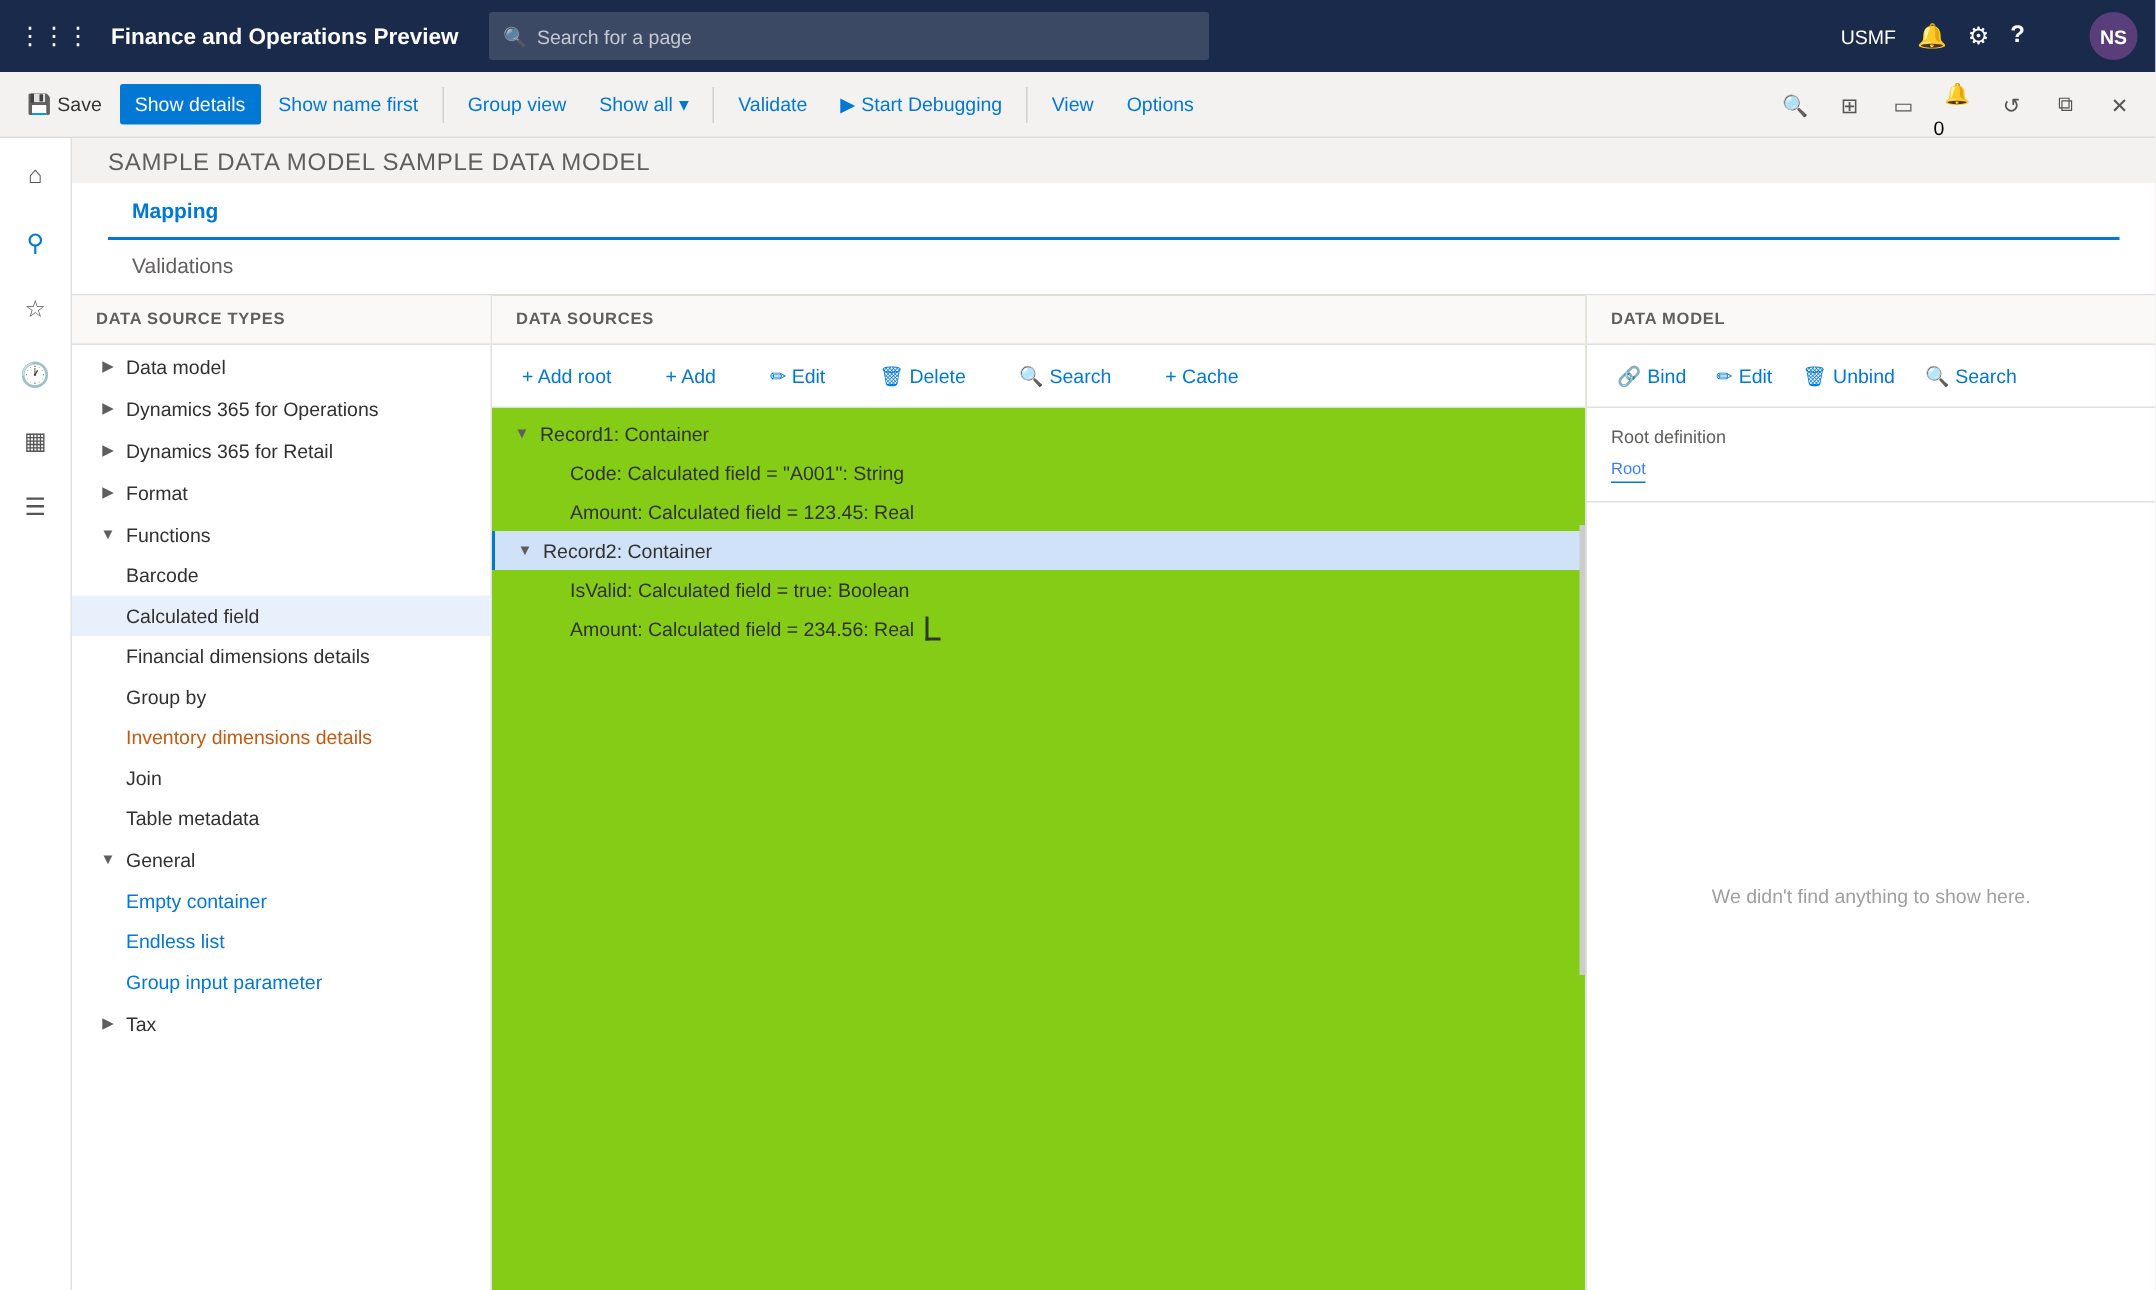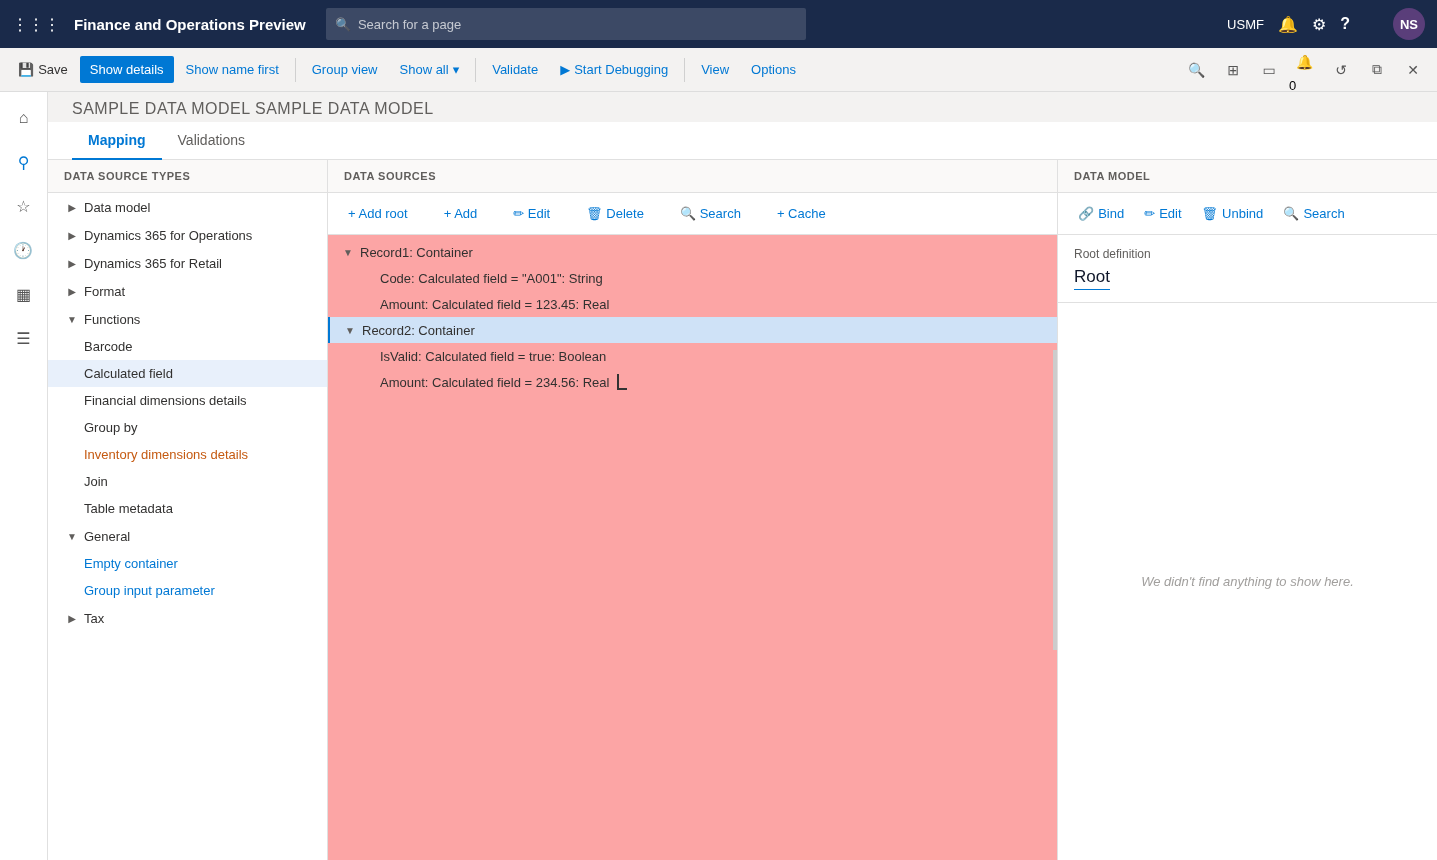--- a/index.html
+++ b/index.html
@@ -67,21 +67,21 @@
     .content-area { flex: 1; display: flex; flex-direction: column; overflow: hidden; }
 
     
     .breadcrumb {
       padding: 8px 24px 4px; font-size: 16px; color: #605e5c; text-transform: uppercase;
       letter-spacing: 0.5px;
     }
     .page-title { padding: 2px 24px 8px; font-size: 22px; font-weight: 300; color: #323130; }
 
     
-    .tabs { display: flex; padding: 0 24px; border-bottom: 1px solid #e0e0e0; background: #fff; }
+    .tabs { display: flex; padding: 0 24px; border-bottom: 1px solid #e0e0e0; background: #fff; flex-direction: column; }
     .tab {
       padding: 10px 16px; cursor: pointer; font-size: 14px; color: #605e5c;
       border-bottom: 2px solid transparent; margin-bottom: -1px;
     }
     .tab.active { color: #0078d4; border-bottom-color: #0078d4; font-weight: 600; }
 
     
     .split-pane { display: flex; flex: 1; overflow: hidden; }
 
     
@@ -100,21 +100,21 @@
     }
     .tree-item.selected { background: #e8f0fb; }
     .tree-item .expand-icon { width: 16px; height: 16px; display: flex; align-items: center; justify-content: center; margin-right: 4px; font-size: 10px; color: #605e5c; }
     .tree-item .item-label { flex: 1; }
     .tree-item.indent-1 { padding-left: 36px; }
     .tree-item .orange { color: #c55a11; }
     .tree-item .blue { color: #0078d4; }
 
     
     .middle-panel {
-      flex: 1; background: #fca5a5; overflow-y: auto; display: flex; flex-direction: column;
+      flex: 1; background: #84cc16; overflow-y: auto; display: flex; flex-direction: column;
     }
     .data-sources-toolbar {
       display: flex; align-items: flex-start; padding: 8px 12px; gap: 20px;
       border-bottom: 1px solid #e0e0e0; background: #fff;
     }
     .ds-btn {
       display: flex; align-items: center; gap: 4px; padding: 5px 8px;
       cursor: pointer; border: none; background: transparent; font-size: 13px; color: #0078d4;
       border-radius: 2px;
     }
@@ -144,26 +144,26 @@
       border-bottom: 1px solid #e0e0e0;
     }
     .dm-btn {
       display: flex; align-items: center; gap: 4px; padding: 5px 8px;
       cursor: pointer; border: none; background: transparent; font-size: 13px; color: #0078d4;
       border-radius: 2px;
     }
     .root-def-section { padding: 12px 16px; border-bottom: 1px solid #e0e0e0; }
     .root-def-label { font-size: 12px; color: #605e5c; margin-bottom: 6px; }
     .root-def-value {
-      font-size: 17px; color: #0f172a; border-bottom: 1px solid #0078d4;
+      font-size: 11px; color: #3b82f6; border-bottom: 1px solid #0078d4;
       padding-bottom: 2px; display: inline-block;
     }
     .empty-message {
       flex: 1; display: flex; align-items: center; justify-content: center;
-      color: #a19f9d; font-size: 13px; font-style: italic;
+      color: #a19f9d; font-size: 13px; 
     }
   </style>
 </head>
 <body>
 
 <div class="top-nav">
   <span class="app-grid">⋮⋮⋮</span>
   <span class="app-title">Finance and Operations Preview</span>
   <div class="search-bar">
     <span class="search-icon">🔍</span>
@@ -292,20 +292,23 @@
           <span class="item-label">Table metadata</span>
         </div>
         <div class="tree-item">
           <span class="expand-icon">▼</span>
           <span class="item-label">General</span>
         </div>
         <div class="tree-item indent-1">
           <span class="item-label blue">Empty container</span>
         </div>
         <div class="tree-item indent-1">
+          <span class="item-label blue">Endless list</span>
+        </div>
+        <div class="tree-item indent-1">
           <span class="item-label blue">Group input parameter</span>
         </div>
         <div class="tree-item">
           <span class="expand-icon">▶</span>
           <span class="item-label">Tax</span>
         </div>
       </div>
 
       <div class="middle-panel">
         <div class="panel-header">DATA SOURCES</div>

